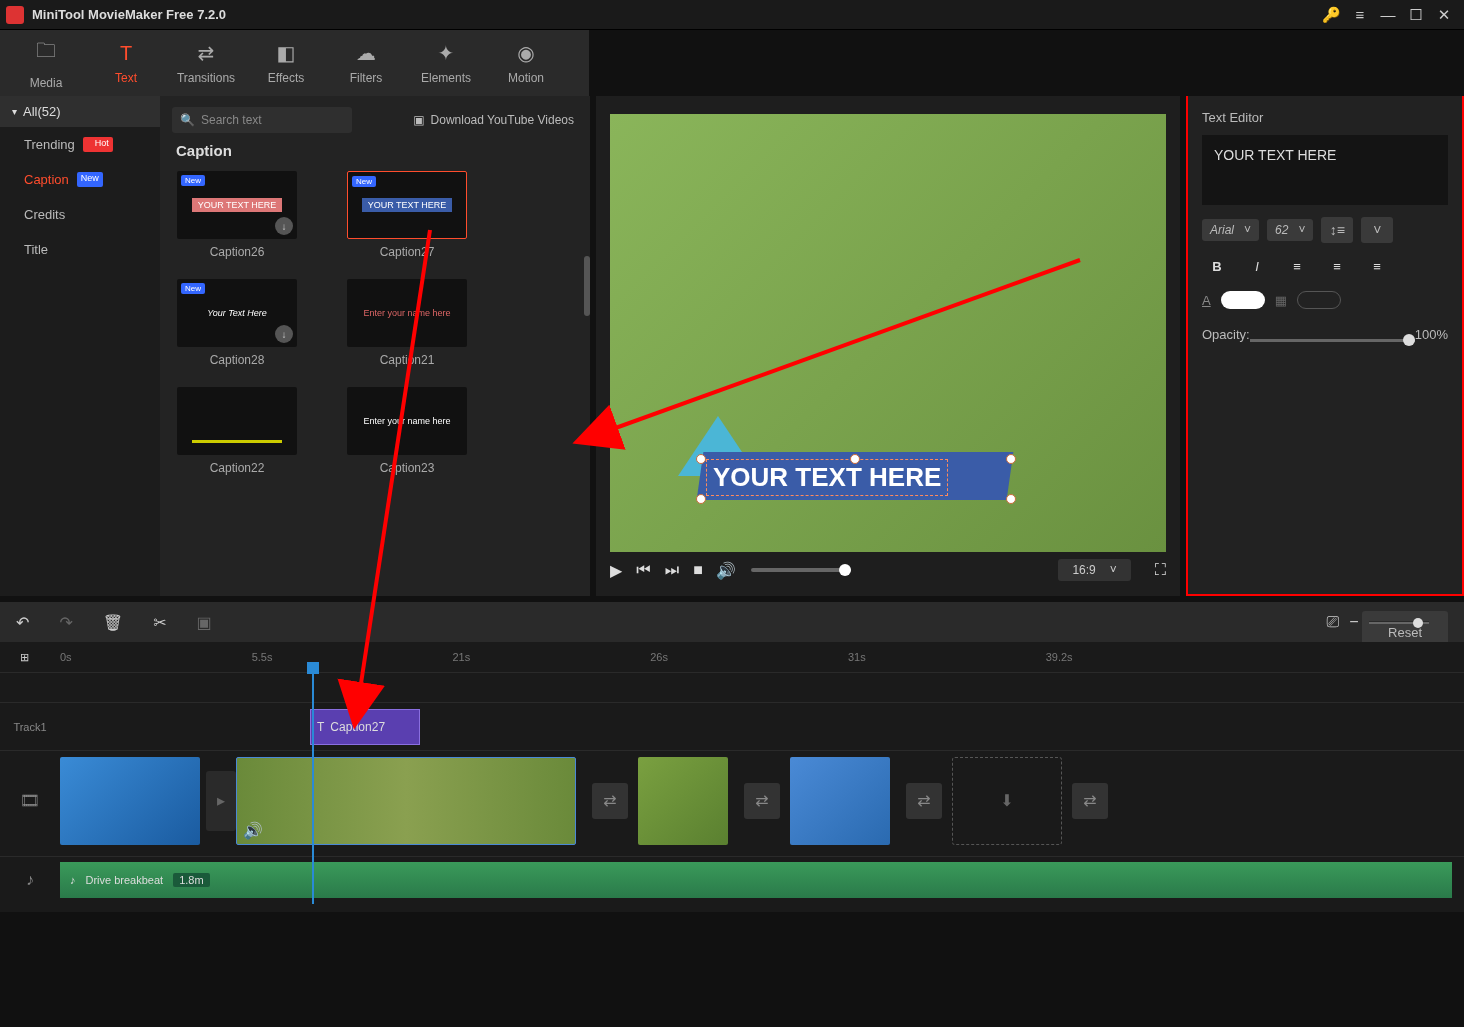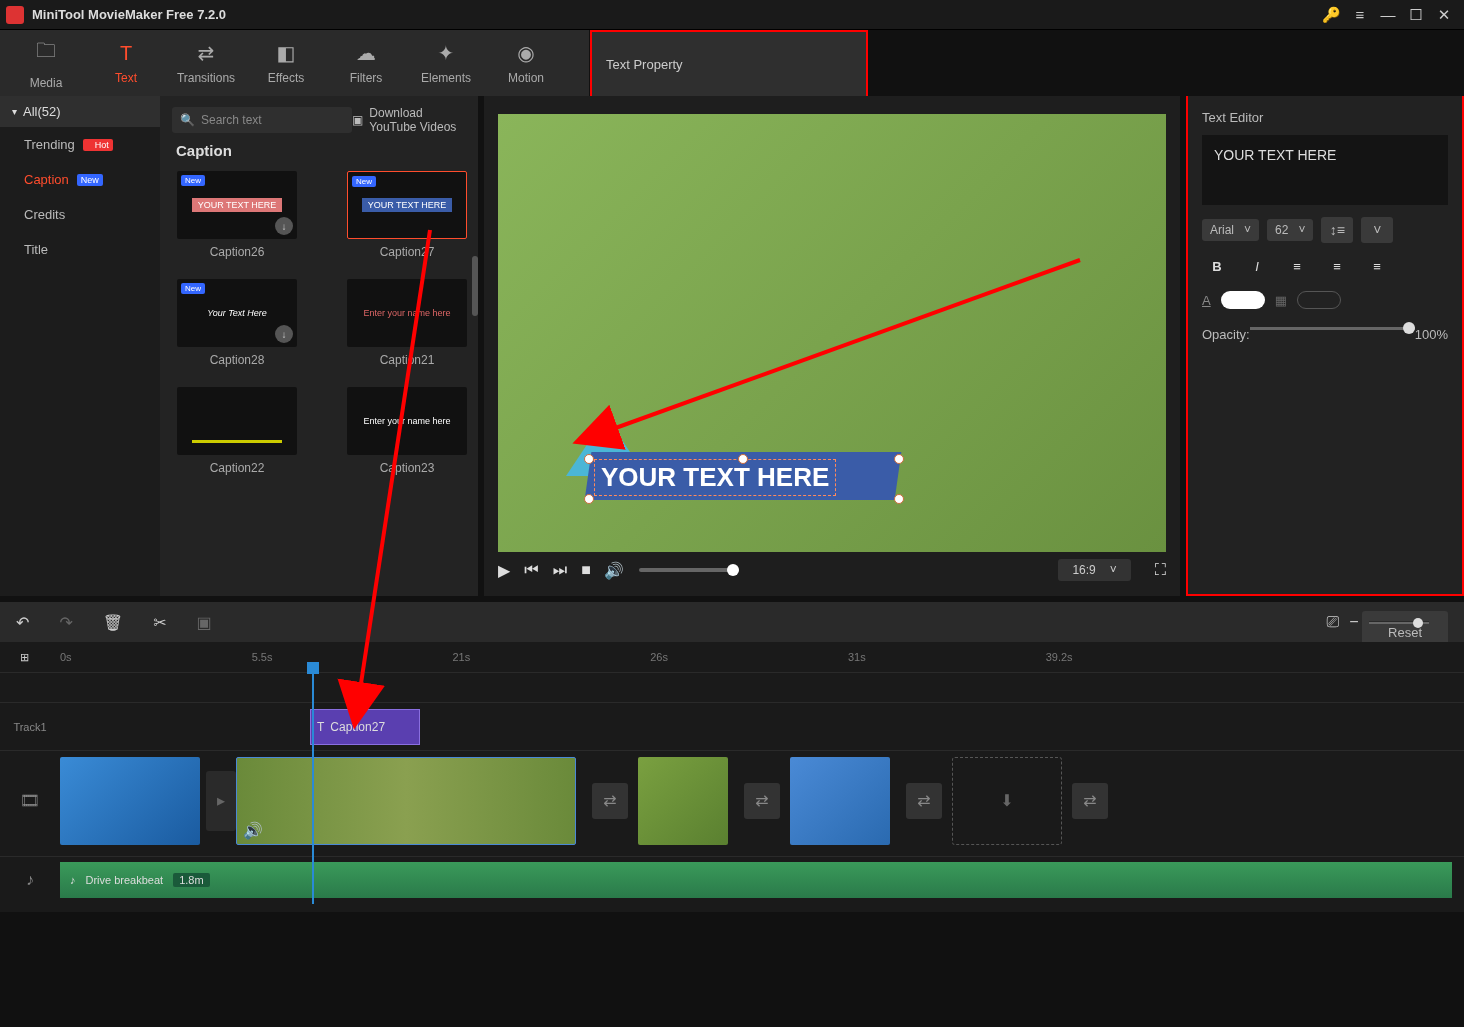--- a/index.html
+++ b/index.html
@@ -13,25 +13,25 @@
 .row2{display:flex;}
 .toptabs{display:flex; background:#2a2a2a; height:66px; align-items:center; padding:0 6px; border-right:1px solid #111; width:590px;}
 .tab{ width:80px; height:60px; display:flex; flex-direction:column; align-items:center; justify-content:center; font-size:12px; color:#aaa; gap:6px;}
 .tab.active{color:#ff4d2d;}
 .tab .ticn{font-size:20px;}
 .player-bar{flex:1; background:#2f2f2f; height:66px; display:flex; align-items:center; padding:0 20px; font-size:14px; color:#ccc; margin:0 6px;}
 .player-bar .spacer{flex:1;}
 .player-bar .pbtn{display:flex; align-items:center; gap:8px; margin-left:24px;}
 .right-head{width:278px; background:#2f2f2f; height:66px; display:flex; align-items:center; padding-left:14px; font-size:13px; color:#ccc; border:2px solid red; border-bottom:none;}
 .main{display:flex; height:500px;}
-.leftcol{width:478px; display:flex;}
+.leftcol{width:590px; display:flex;}
 .sidebar{width:160px; background:#1c1c1c; font-size:13px;}
 .sidebar .hdr{background:#2f2f2f; padding:8px 12px; color:#ddd; display:flex; align-items:center;}
 .sidebar .hdr::before{content:"▾"; margin-right:6px; font-size:10px;}
-.sidebar .item{padding:10px 24px; color:#bbb; display:flex; align-items:center; gap:8px;}
+.sidebar .item{padding:10px 24px; color:#bbb; display:flex; gap:8px;}
 .sidebar .item.active{color:#ff4d2d;}
 .badge{font-size:9px; padding:1px 4px; border-radius:2px; color:#fff;}
 .badge.hot{background:#e33;padding-left:12px;}
 .badge.new{background:#36f;}
 .browser{flex:1; background:#232323; padding:10px 4px 10px 12px; overflow:hidden;}
 .browser-top{display:flex; align-items:center; height:28px; margin-bottom:8px;}
 .search{flex:0 0 180px; background:#2f2f2f; border-radius:3px; height:26px; display:flex; align-items:center; padding:0 8px; color:#888; font-size:12px; gap:6px;}
 .yt{margin-left:auto; font-size:12px; color:#bbb; display:flex; align-items:center; gap:6px; padding-right:12px;}
 .section-title{font-size:15px; color:#ddd; font-weight:bold; margin:6px 0 12px 4px;}
 .grid{display:flex; flex-wrap:wrap; gap:20px 40px;}
@@ -57,27 +57,27 @@
 .ttot{color:#bbb; font-size:13px;}
 .pv-bot{display:flex; align-items:center; gap:14px; height:36px;}
 .pvicon{color:#ddd; font-size:16px;}
 .vol{width:100px; height:4px; background:#666; border-radius:2px; position:relative;}
 .vol .k{position:absolute; right:0; top:-4px; width:12px; height:12px; background:#fff; border-radius:50%;}
 .ratio{margin-left:auto; background:#333; padding:4px 14px; border-radius:3px; font-size:12px; color:#ccc; display:flex; align-items:center; gap:14px;}
 .rpanel{width:278px; background:#222; border:2px solid red; border-top:none; padding:14px; font-size:13px; color:#bbb; position:relative;}
 .rpanel .lbl{margin-bottom:10px;}
 .txtbox{background:#141414; height:70px; padding:12px; color:#ddd; font-size:14px; margin-bottom:12px;}
 .ctrlrow{display:flex; gap:8px; margin-bottom:10px; align-items:center;}
-.dd{background:#3a3a3a; padding:4px 8px; border-radius:3px; font-size:12px; display:flex; align-items:center; gap:10px;}
+.dd{background:#3a3a3a; padding:4px 8px; border-radius:3px; font-size:12px; display:flex; align-items:center; gap:10px;font-style:italic;}
 .sq{width:32px; height:26px; background:#3a3a3a; border-radius:3px; display:flex; align-items:center; justify-content:center; font-size:14px;}
 .fmt{display:flex; gap:10px; margin-bottom:12px;}
 .fmt .b{width:30px; height:26px; display:flex; align-items:center; justify-content:center; color:#ddd;}
 .colorrow{display:flex; gap:10px; align-items:center; margin-bottom:18px;}
 .swatch{width:44px; height:18px; border-radius:9px;}
-.oprow{display:flex; align-items:flex-start; }
+.oprow{display:flex; align-items:flex-end; }
 .slider{flex:1; height:3px; background:#666; position:relative;}
 .slider .k{position:absolute; right:0; top:-5px; width:12px;height:12px; background:#ddd; border-radius:50%;}
 .reset{position:absolute; bottom:-60px; right:14px; background:#3a3a3a; padding:14px 26px; border-radius:3px; font-size:13px;}
 .edit-toolbar{height:40px; background:#2a2a2a; display:flex; align-items:center; padding:0 16px; gap:30px; margin-top:6px;}
 .edit-toolbar .ic{color:#ccc; font-size:16px;}
 .edit-toolbar .spacer{flex:1;}
 .zoom{display:flex; align-items:center; gap:10px;}
 .zoom .track{width:60px; height:3px; background:#666; position:relative;}
 .zoom .track .k{position:absolute; right:6px; top:-4px; width:10px;height:10px; background:#ddd; border-radius:50%;}
 .timeline{background:#1a1a1a; padding:0 0 10px 0; position:relative;}
@@ -141,21 +141,20 @@
       </div>
     <div class="tab">
         <div class="ticn">✦</div>
         <span>Elements</span>
       </div>
     <div class="tab">
         <div class="ticn">◉</div>
         <span>Motion</span>
       </div>
   </div>
-  <div class="right-head">Text Property</div>
 </div>
 
 <div class="main">
   <div class="leftcol">
     <div class="sidebar">
       <div class="hdr">All(52)</div>
       <div class="item">
           <span>Trending</span>
           <span class="badge hot">Hot</span>
         </div>

